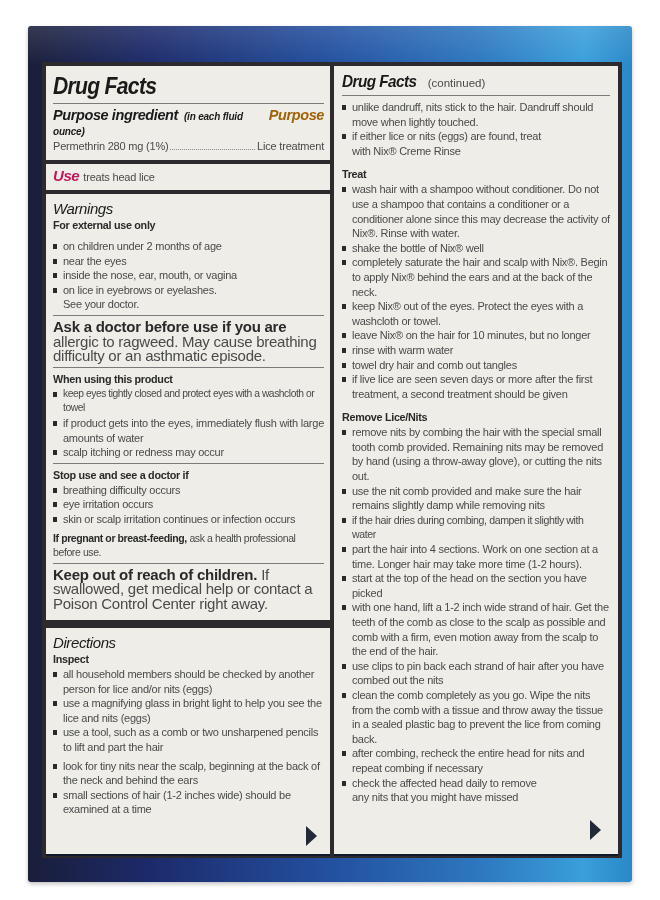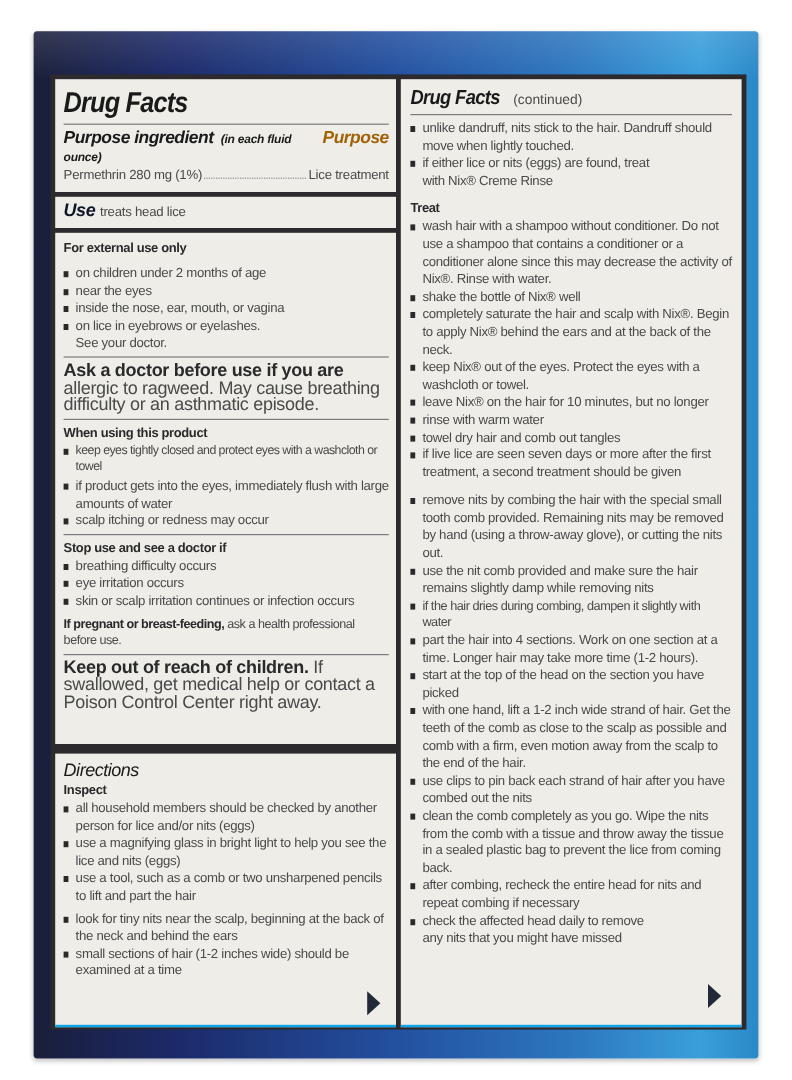--- a/index.html
+++ b/index.html
@@ -20,21 +20,21 @@
   .label {
     position: absolute; left: 42px; top: 62px; width: 580px; height: 796px;
     background: #2c2a2c;
   }
   .panel {
     position: absolute; background: #eeede8;
     font-family: "Liberation Sans", sans-serif;
     font-size: 11.2px; line-height: 15px; color: #4a4a4a;
     letter-spacing: -0.2px;
   }
-  .panel.bottom-accent { border-bottom: 2px solid #0ea5e9; }
+  .panel.bottom-accent { border-bottom: 2px solid #0f172a; }
 
   
   #p-facts { left: 46px; top: 66px; width: 284px; height: 94px; padding: 6px 6px 0 7px; }
   #p-use   { left: 46px; top: 164px; width: 284px; height: 26px; padding: 4px 6px 0 7px; }
   #p-warn  { left: 46px; top: 194px; width: 284px; height: 426px; padding: 6px 6px 0 7px; }
   #p-dir   { left: 46px; top: 628px; width: 284px; height: 228px; padding: 6px 6px 0 7px; }
   
   #p-right { left: 334px; top: 66px; width: 284px; height: 790px; padding: 6px 8px 0 8px; }
 
   .df-title {
@@ -50,21 +50,21 @@
   .df-cont { font-size: 11.5px; color: #4a4a4a; font-style: normal; font-weight: normal; letter-spacing: 0; }
   .rule { border-top: 1.5px solid #7a7a7a; margin: 3px 0 4px 0; }
 
   .ai-row { display: flex; justify-content: space-between; align-items: baseline; }
   .ai-head { font-weight: bold; font-style: italic; font-size: 14.5px; color: #1a1a1a; letter-spacing: -0.4px; }
   .ai-sub { font-weight: bold; font-style: italic; font-size: 10px; color: #1a1a1a; margin-left: 6px; letter-spacing: -0.2px; }
   .purpose { font-weight: bold; font-style: italic; font-size: 14.5px; color: #a16207; letter-spacing: -0.4px; }
   .ing-row { display: flex; align-items: baseline; font-size: 11px; color: #4a4a4a; }
   .ing-row .dots { flex: 1; border-bottom: 1px dotted #8a8a8a; margin: 0 2px 3px 2px; height: 1px; }
 
-  .use-head { font-weight: bold; font-style: italic; font-size: 15px; color: #0f172a; letter-spacing: -0.4px; }
+  .use-head { font-weight: bold; font-style: italic; font-size: 15px; color: #be185d; letter-spacing: -0.4px; }
   .use-text { font-size: 11px; color: #4a4a4a; margin-left: 4px; margin-top: 36px; }
 
   .sec-title {
     font-style: italic; font-size: 15px; line-height: 18px; color: #1a1a1a; font-weight: normal;
     letter-spacing: -0.4px;
   }
   .sub-head { font-weight: bold; font-size: 10.8px; line-height: 15px; color: #2a2a2a; letter-spacing: -0.3px; }
   .bold-inline { font-weight: bold; color: #2a2a2a; }
 
   ul.blt { list-style: none; }
@@ -106,20 +106,21 @@
     <span class="dots"></span>
     <span>Lice treatment</span>
   </div>
 </div>
 
 <div class="panel" id="p-use">
   <span class="use-head">Use</span><span class="use-text">treats head lice</span>
 </div>
 
 <div class="panel" id="p-warn">
+  <div class="sec-title">Warnings</div>
   <div class="sub-head">For external use only</div>
   <div class="gap6"></div>
   <ul class="blt">
     <li>on children under 2 months of age</li>
     <li>near the eyes</li>
     <li>inside the nose, ear, mouth, or vagina</li>
     <li style="width:165px">on lice in eyebrows or eyelashes. See your doctor.</li>
   </ul>
   <div class="rule"></div>
   <div class="para">
@@ -182,20 +183,21 @@
     <li>wash hair with a shampoo without conditioner. Do not use a shampoo that contains a conditioner or a conditioner alone since this may decrease the activity of Nix®. Rinse with water.</li>
     <li>shake the bottle of Nix® well</li>
     <li>completely saturate the hair and scalp with Nix®. Begin to apply Nix® behind the ears and at the back of the neck.</li>
     <li>keep Nix® out of the eyes. Protect the eyes with a washcloth or towel.</li>
     <li>leave Nix® on the hair for 10 minutes, but no longer</li>
     <li>rinse with warm water</li>
     <li>towel dry hair and comb out tangles</li>
     <li>if live lice are seen seven days or more after the first treatment, a second treatment should be given</li>
   </ul>
   <div class="gap9"></div>
+  <div class="sub-head">Remove Lice/Nits</div>
   <ul class="blt">
     <li>remove nits by combing the hair with the special small tooth comb provided. Remaining nits may be removed by hand (using a throw-away glove), or cutting the nits out.</li>
     <li>use the nit comb provided and make sure the hair remains slightly damp while removing nits</li>
     <li style="font-size:10.6px;letter-spacing:-0.4px">if the hair dries during combing, dampen it slightly with water</li>
     <li>part the hair into 4 sections. Work on one section at a time. Longer hair may take more time (1-2 hours).</li>
     <li>start at the top of the head on the section you have picked</li>
     <li>with one hand, lift a 1-2 inch wide strand of hair. Get the teeth of the comb as close to the scalp as possible and comb with a firm, even motion away from the scalp to the end of the hair.</li>
     <li>use clips to pin back each strand of hair after you have combed out the nits</li>
     <li>clean the comb completely as you go. Wipe the nits from the comb with a tissue and throw away the tissue in a sealed plastic bag to prevent the lice from coming back.</li>
     <li>after combing, recheck the entire head for nits and repeat combing if necessary</li>

